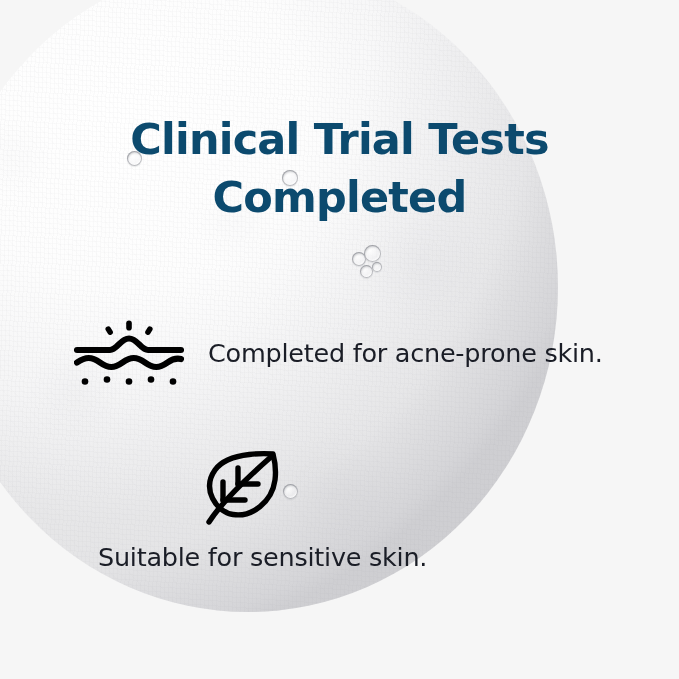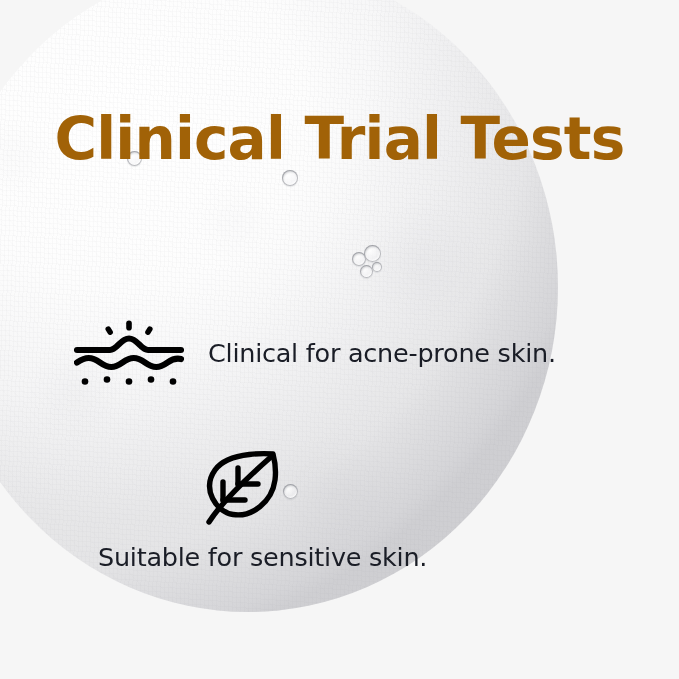--- a/index.html
+++ b/index.html
@@ -104,24 +104,24 @@
       radial-gradient(circle at 34% 30%, rgba(255,255,255,0.95) 0%, rgba(245,245,247,0.55) 48%, rgba(205,206,212,0.32) 100%);
   }
 
   
   .headline {
     position: absolute;
     left: 0;
     top: 110px;
     width: 679px;
     text-align: center;
-    color: #a16207;
+    color: #0c4a6e;
     font-family: "DejaVu Sans", "Liberation Sans", sans-serif;
     font-weight: 700;
-    font-size: 58px;
+    font-size: 43px;
     line-height: 58px;
     letter-spacing: -0.8px;
   }
   .headline .hl-line { display: block; white-space: nowrap; }
 
   
   .feature-row {
     position: absolute;
     left: 74px;
     display: flex;
@@ -166,20 +166,21 @@
       <div class="droplet" style="left: 282px; top: 170px; width: 16px; height: 16px;"></div>
       <div class="droplet" style="left: 352px; top: 252px; width: 14px; height: 14px;"></div>
       <div class="droplet" style="left: 364px; top: 245px; width: 17px; height: 17px;"></div>
       <div class="droplet" style="left: 360px; top: 265px; width: 13px; height: 13px;"></div>
       <div class="droplet" style="left: 372px; top: 262px; width: 10px; height: 10px;"></div>
       <div class="droplet" style="left: 283px; top: 484px; width: 15px; height: 15px;"></div>
     </div>
 
   <div class="headline">
     <span class="hl-line">Clinical Trial Tests</span>
+    <span class="hl-line">Completed</span>
   </div>
 
   <div class="feature-row" id="row-acne">
     <div class="feature-icon">
       <svg width="110" height="70" viewBox="0 0 110 70" fill="none" xmlns="http://www.w3.org/2000/svg" aria-hidden="true">
 
         <g fill="#000">
           <rect x="52.2" y="2.5" width="5.6" height="10" rx="2.8"></rect>
           <rect x="32.5" y="8.0" width="5.4" height="9.2" rx="2.7" transform="rotate(-32 35.2 12.6)"></rect>
           <rect x="72.2" y="8.0" width="5.4" height="9.2" rx="2.7" transform="rotate(32 74.9 12.6)"></rect>
@@ -191,21 +192,21 @@
 
         <g fill="#000">
           <circle cx="11" cy="63.5" r="3.3"></circle>
           <circle cx="33" cy="61.5" r="3.3"></circle>
           <circle cx="55" cy="63.5" r="3.3"></circle>
           <circle cx="77" cy="61.5" r="3.3"></circle>
           <circle cx="99" cy="63.5" r="3.3"></circle>
         </g>
       </svg>
     </div>
-    <div class="feature-text">Clinical for acne-prone skin.</div>
+    <div class="feature-text">Completed for acne-prone skin.</div>
   </div>
 
   <div class="feature-row" id="row-sensitive">
     <div class="feature-icon">
       <svg width="110" height="82" viewBox="0 0 110 82" fill="none" xmlns="http://www.w3.org/2000/svg" aria-hidden="true">
         <g stroke="#000" stroke-width="5.4" stroke-linecap="round" stroke-linejoin="round" fill="none">
 
           <path d="M77 8 C77 8 33 4 19 24 C5.5 43 20 66 37 68.5 C56 71.5 76 56 79 34 C80.6 21.6 77 8 77 8 Z"></path>
 
           <path d="M13 76 C22 62 44 38 76 10"></path>

